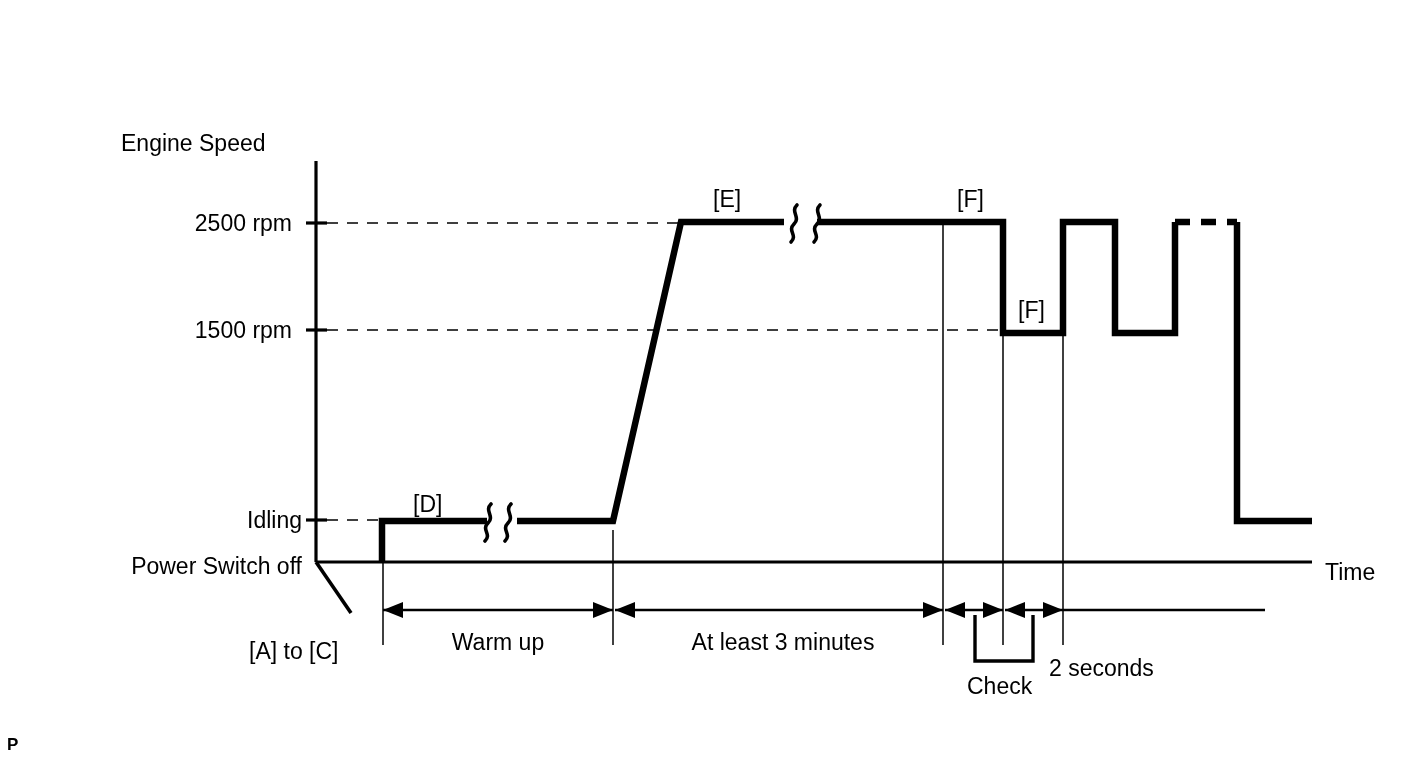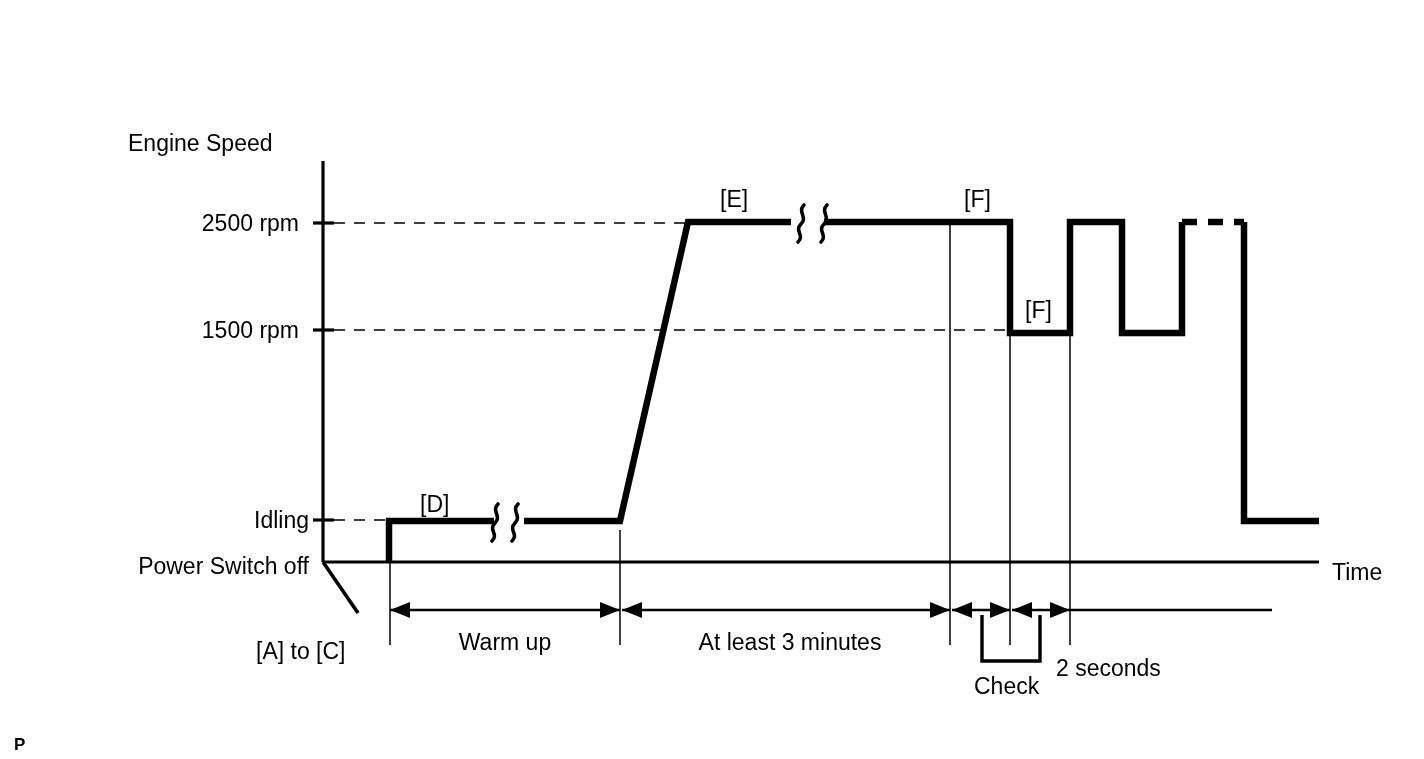--- a/index.html
+++ b/index.html
@@ -10,21 +10,21 @@
   body {
     width: 1424px;
     height: 759px;
     position: relative;
     font-family: "Liberation Sans", sans-serif;
     color: #000000;
     overflow: hidden;
   }
   #diagram-root {
     position: absolute;
-    left: 12px;
+    left: 5px;
     top: 0;
     width: 1320px;
     height: 759px;
   }
   svg#engine-speed-chart {
     display: block;
     width: 1424px;
     height: 759px;
   }
   .txt {

